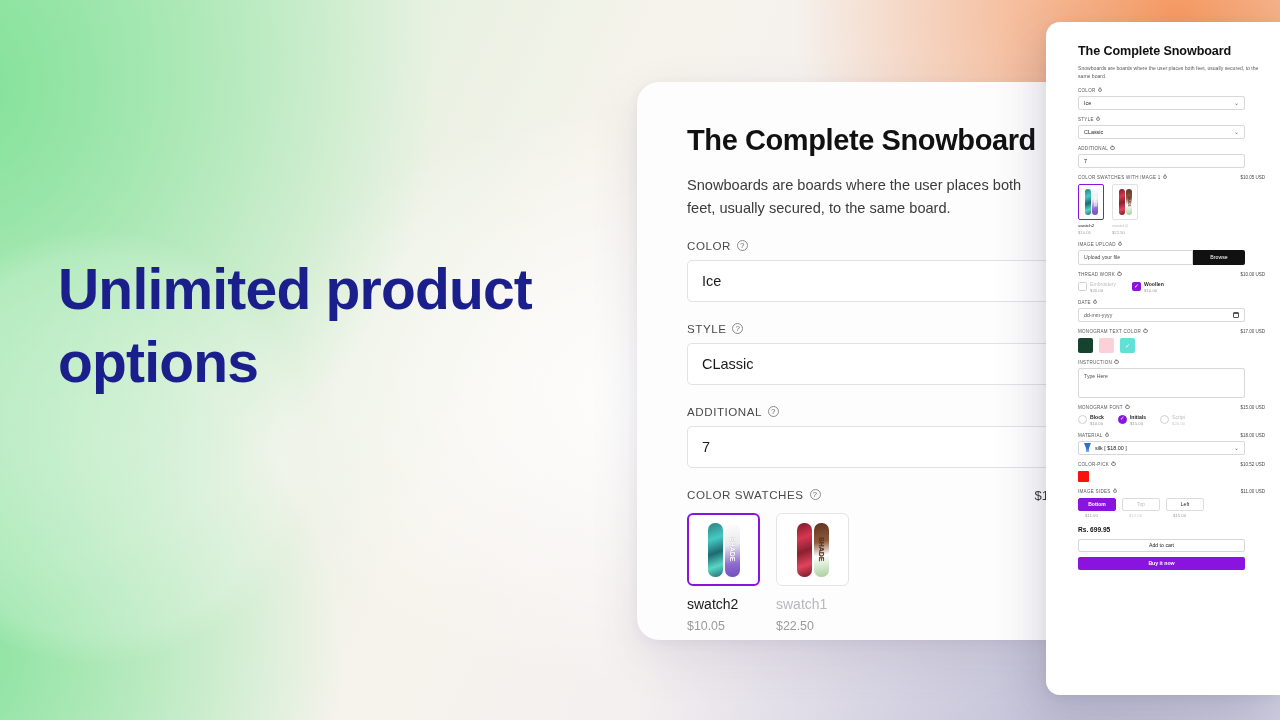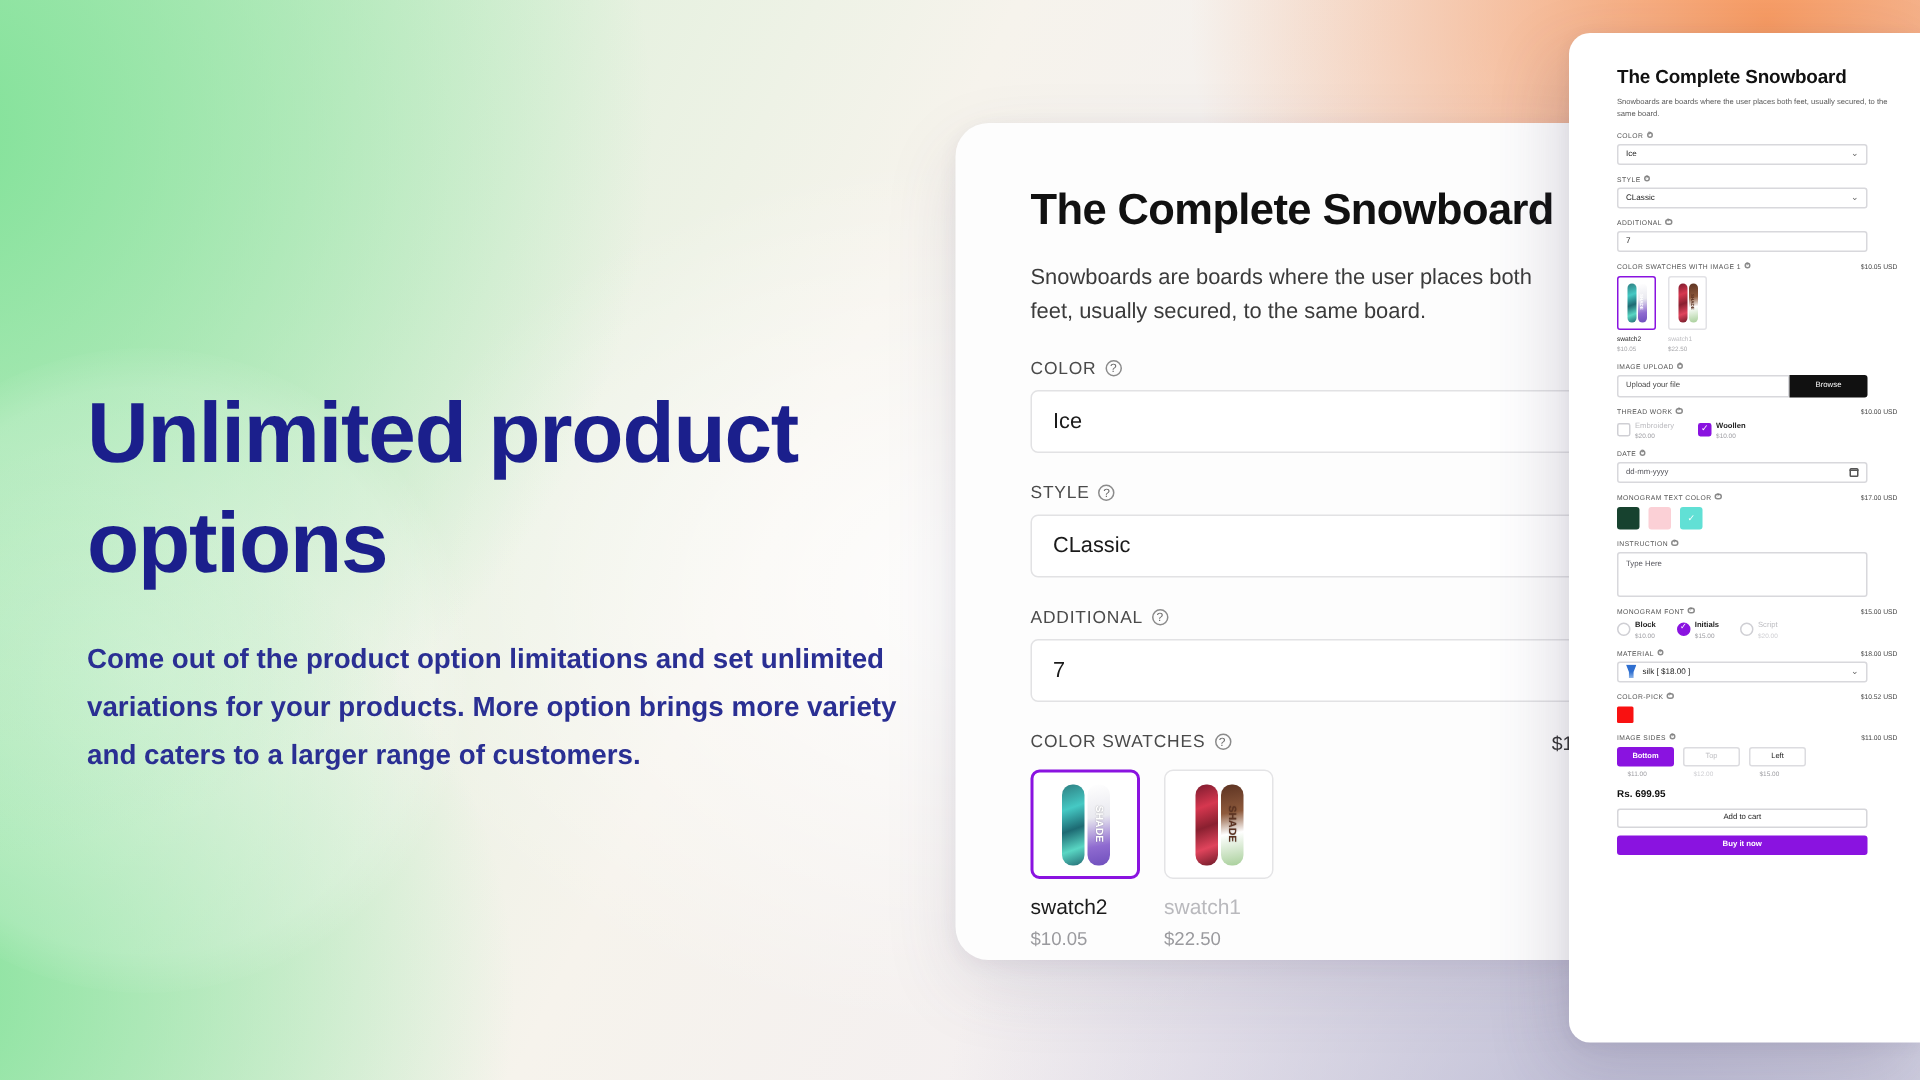--- a/index.html
+++ b/index.html
@@ -208,21 +208,20 @@
   }
   .help.tiny { width:4.6px; height:4.6px; font-size:3.4px; border-width:0.5px; }
 </style>
 </head>
 <body>
 
 <div id="stage">
 
   <div class="hero">
     <div class="hero-title">Unlimited product options</div>
-    <div class="hero-sub">Come out of the product option limitations and set unlimited variations for your products. More option brings more variety and caters to a larger range of customers.</div>
   </div>
 
   <div class="center-card">
     <div class="cc-title">The Complete Snowboard</div>
     <div class="cc-desc">Snowboards are boards where the user places both feet, usually secured, to the same board.</div>
 
     <div class="cc-group">
       <div class="cc-label">
         <span>COLOR</span>
         <span class="help">?</span>

